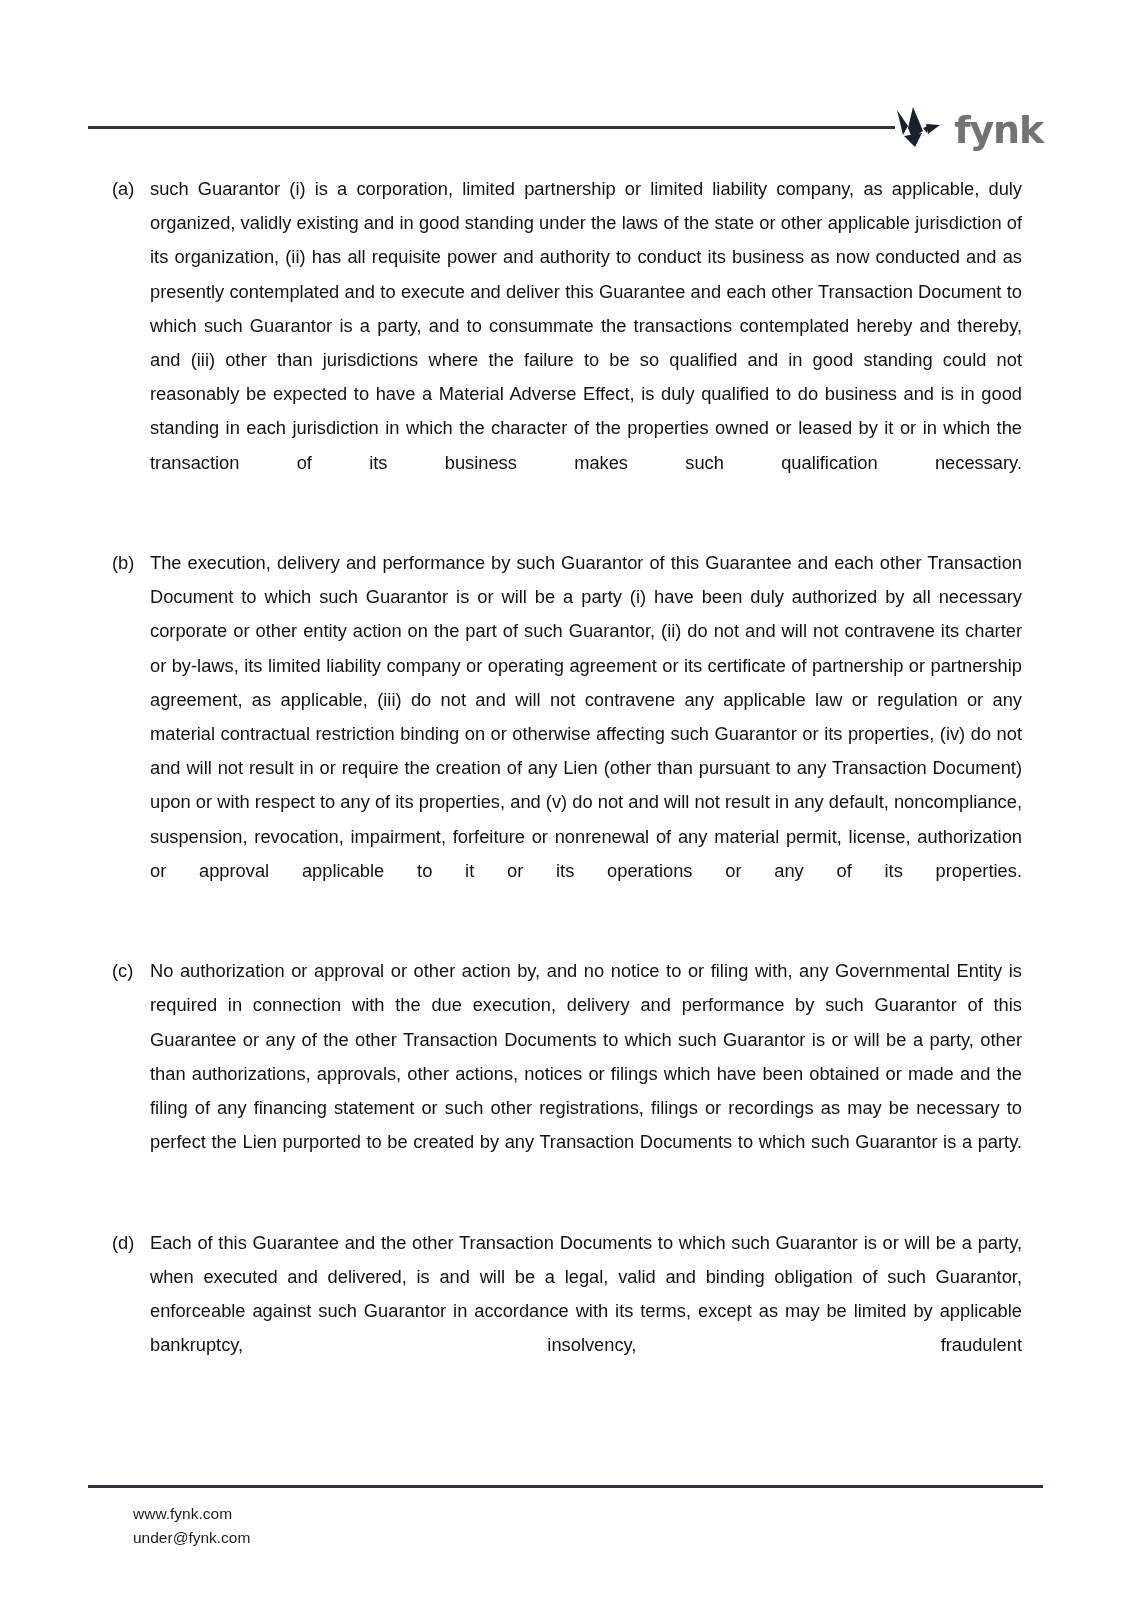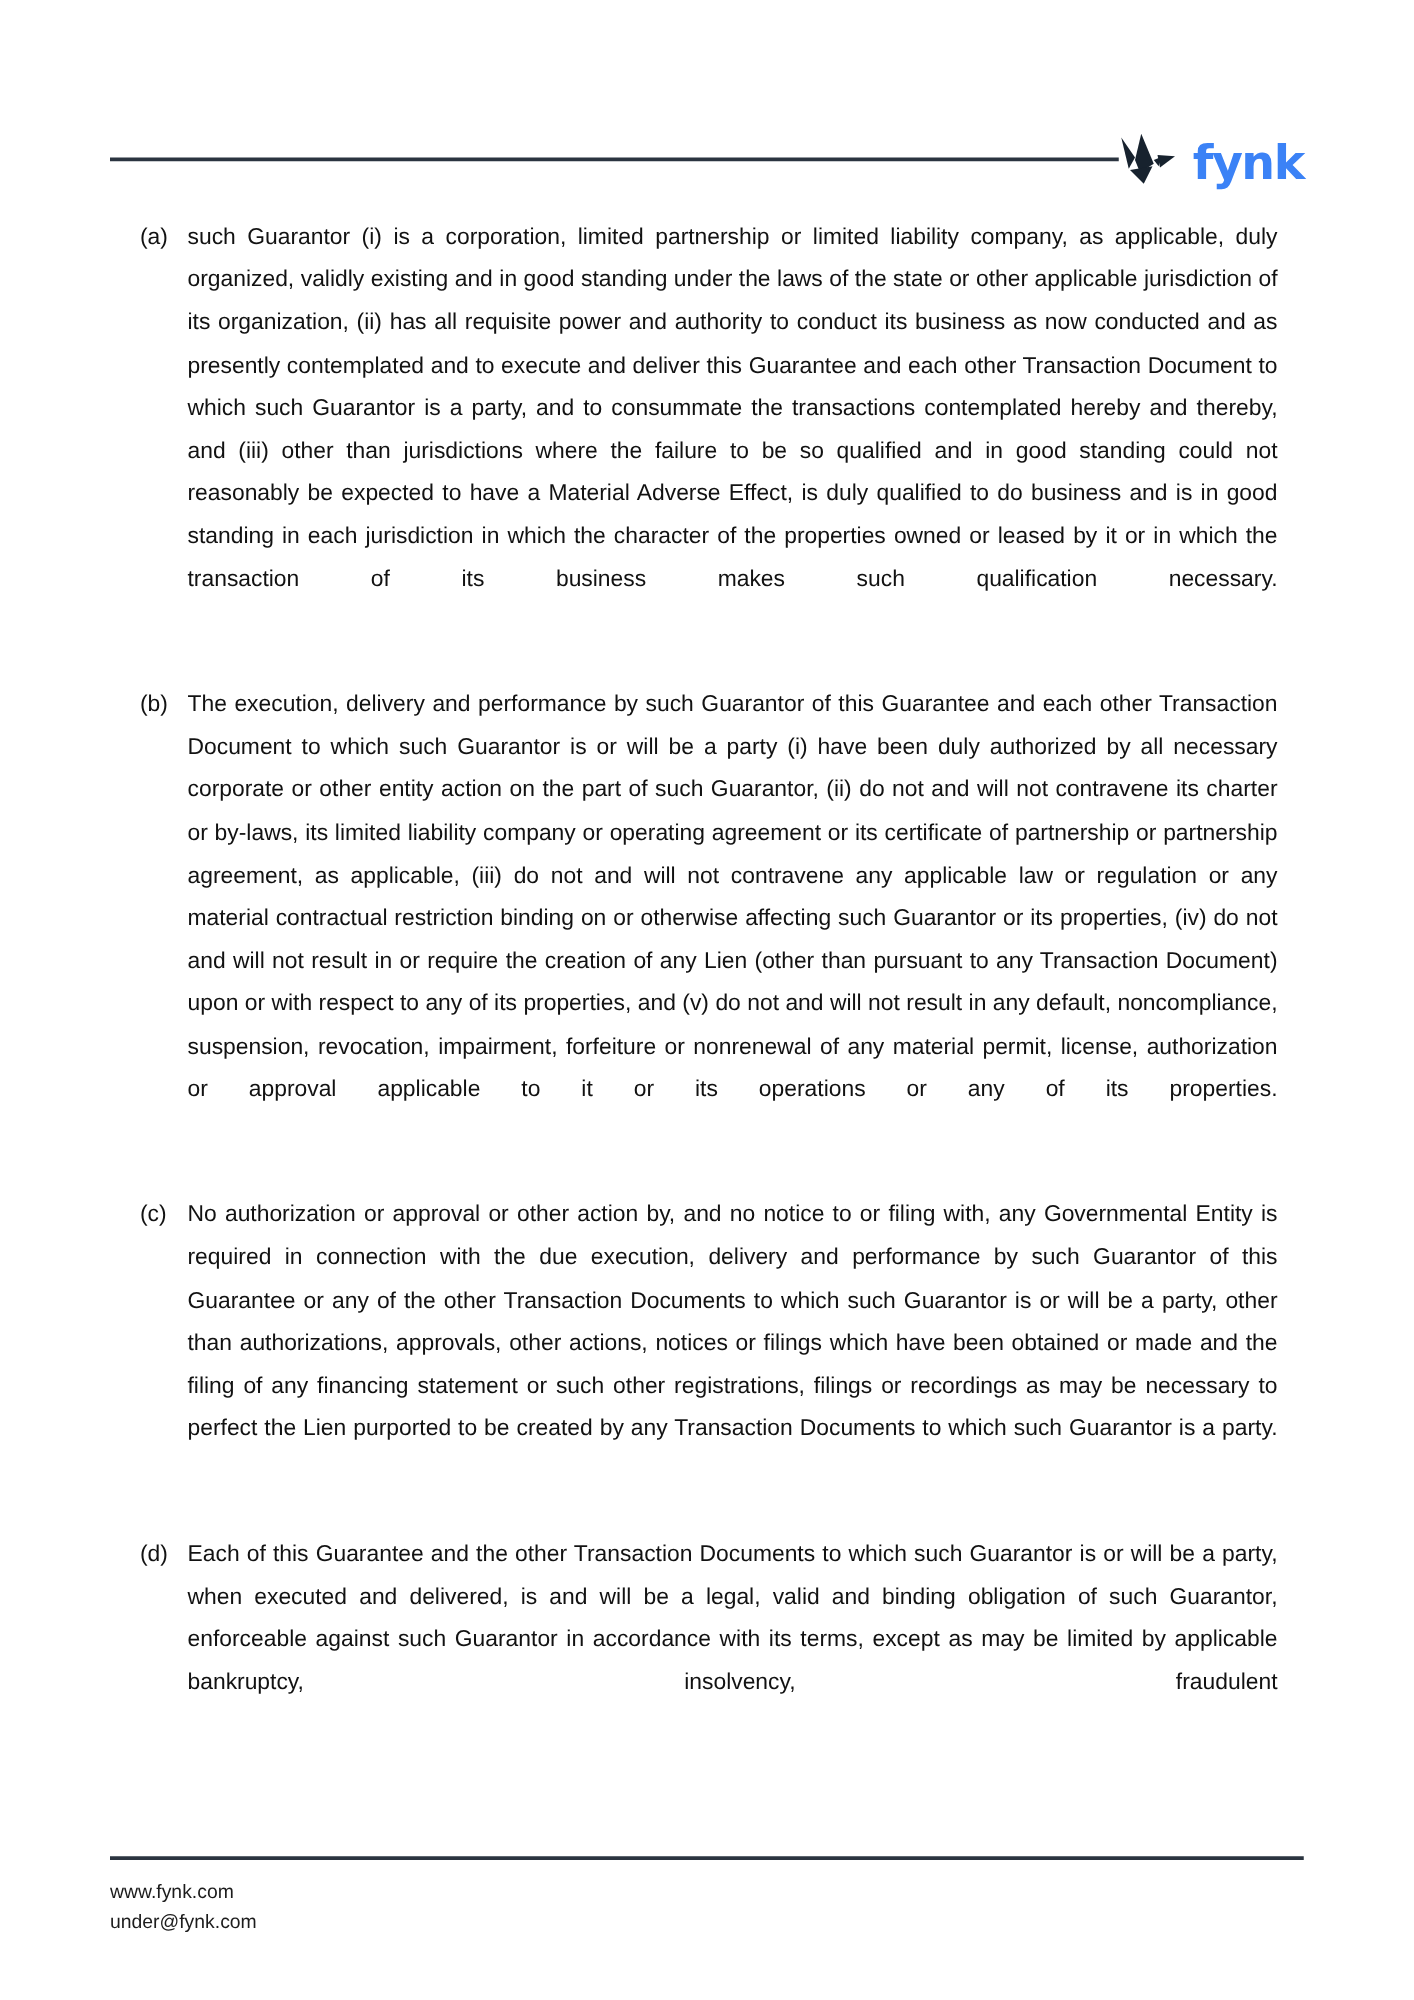--- a/index.html
+++ b/index.html
@@ -47,21 +47,21 @@
   .logo-mark {
     width: 56px;
     height: 48px;
     display: block;
   }
   .logo-word {
     font-family: "DejaVu Sans", sans-serif;
     font-weight: 700;
     font-size: 38px;
     letter-spacing: -1.2px;
-    color: #3b82f6;
+    color: #737373;
     line-height: 1;
     position: relative;
     top: 2px;
   }
 
   
   .content {
     position: absolute;
     top: 172px;
     left: 112px;
@@ -104,20 +104,21 @@
     top: 1485px;
     width: 955px;
   }
   .footer-rule {
     width: 100%;
     height: 3px;
     background: #2b3440;
   }
   .footer-text {
     margin-top: 14px;
+    margin-left: 45px;
     color: #1c1c1c;
     font-size: 15.5px;
     line-height: 24px;
   }
   .footer-line {
     display: block;
   }
 </style>
 </head>
 <body>

